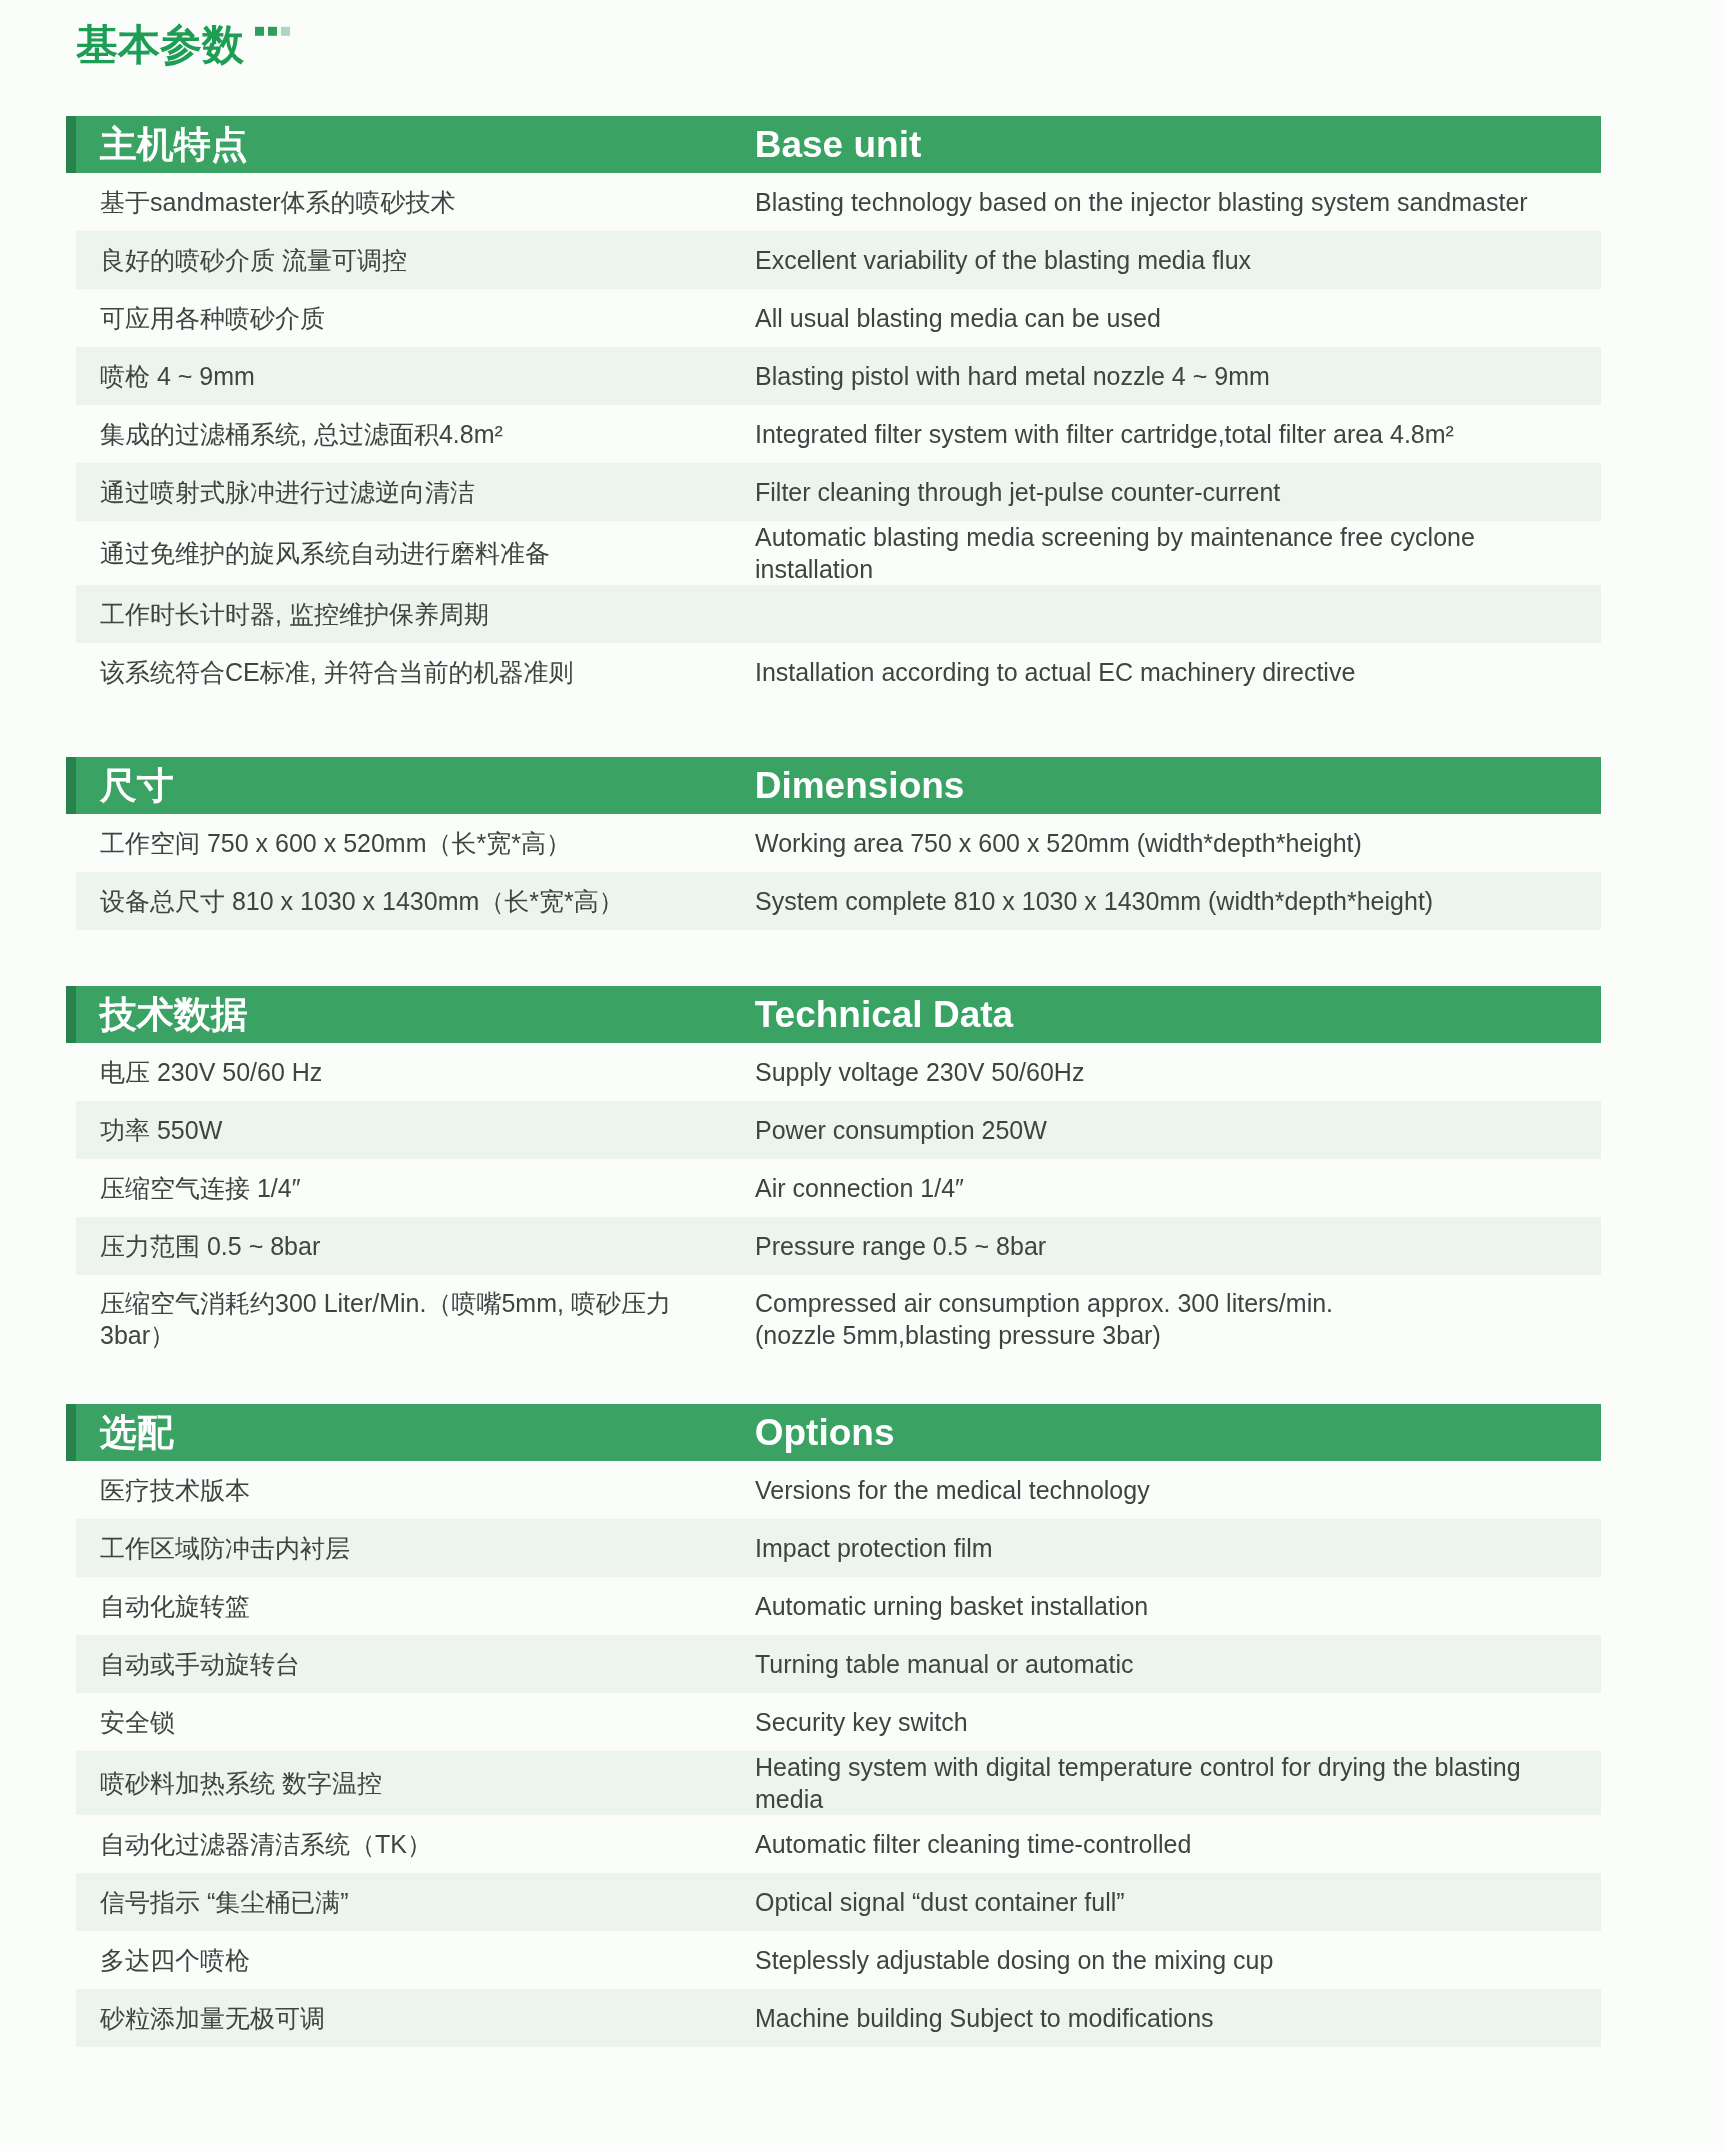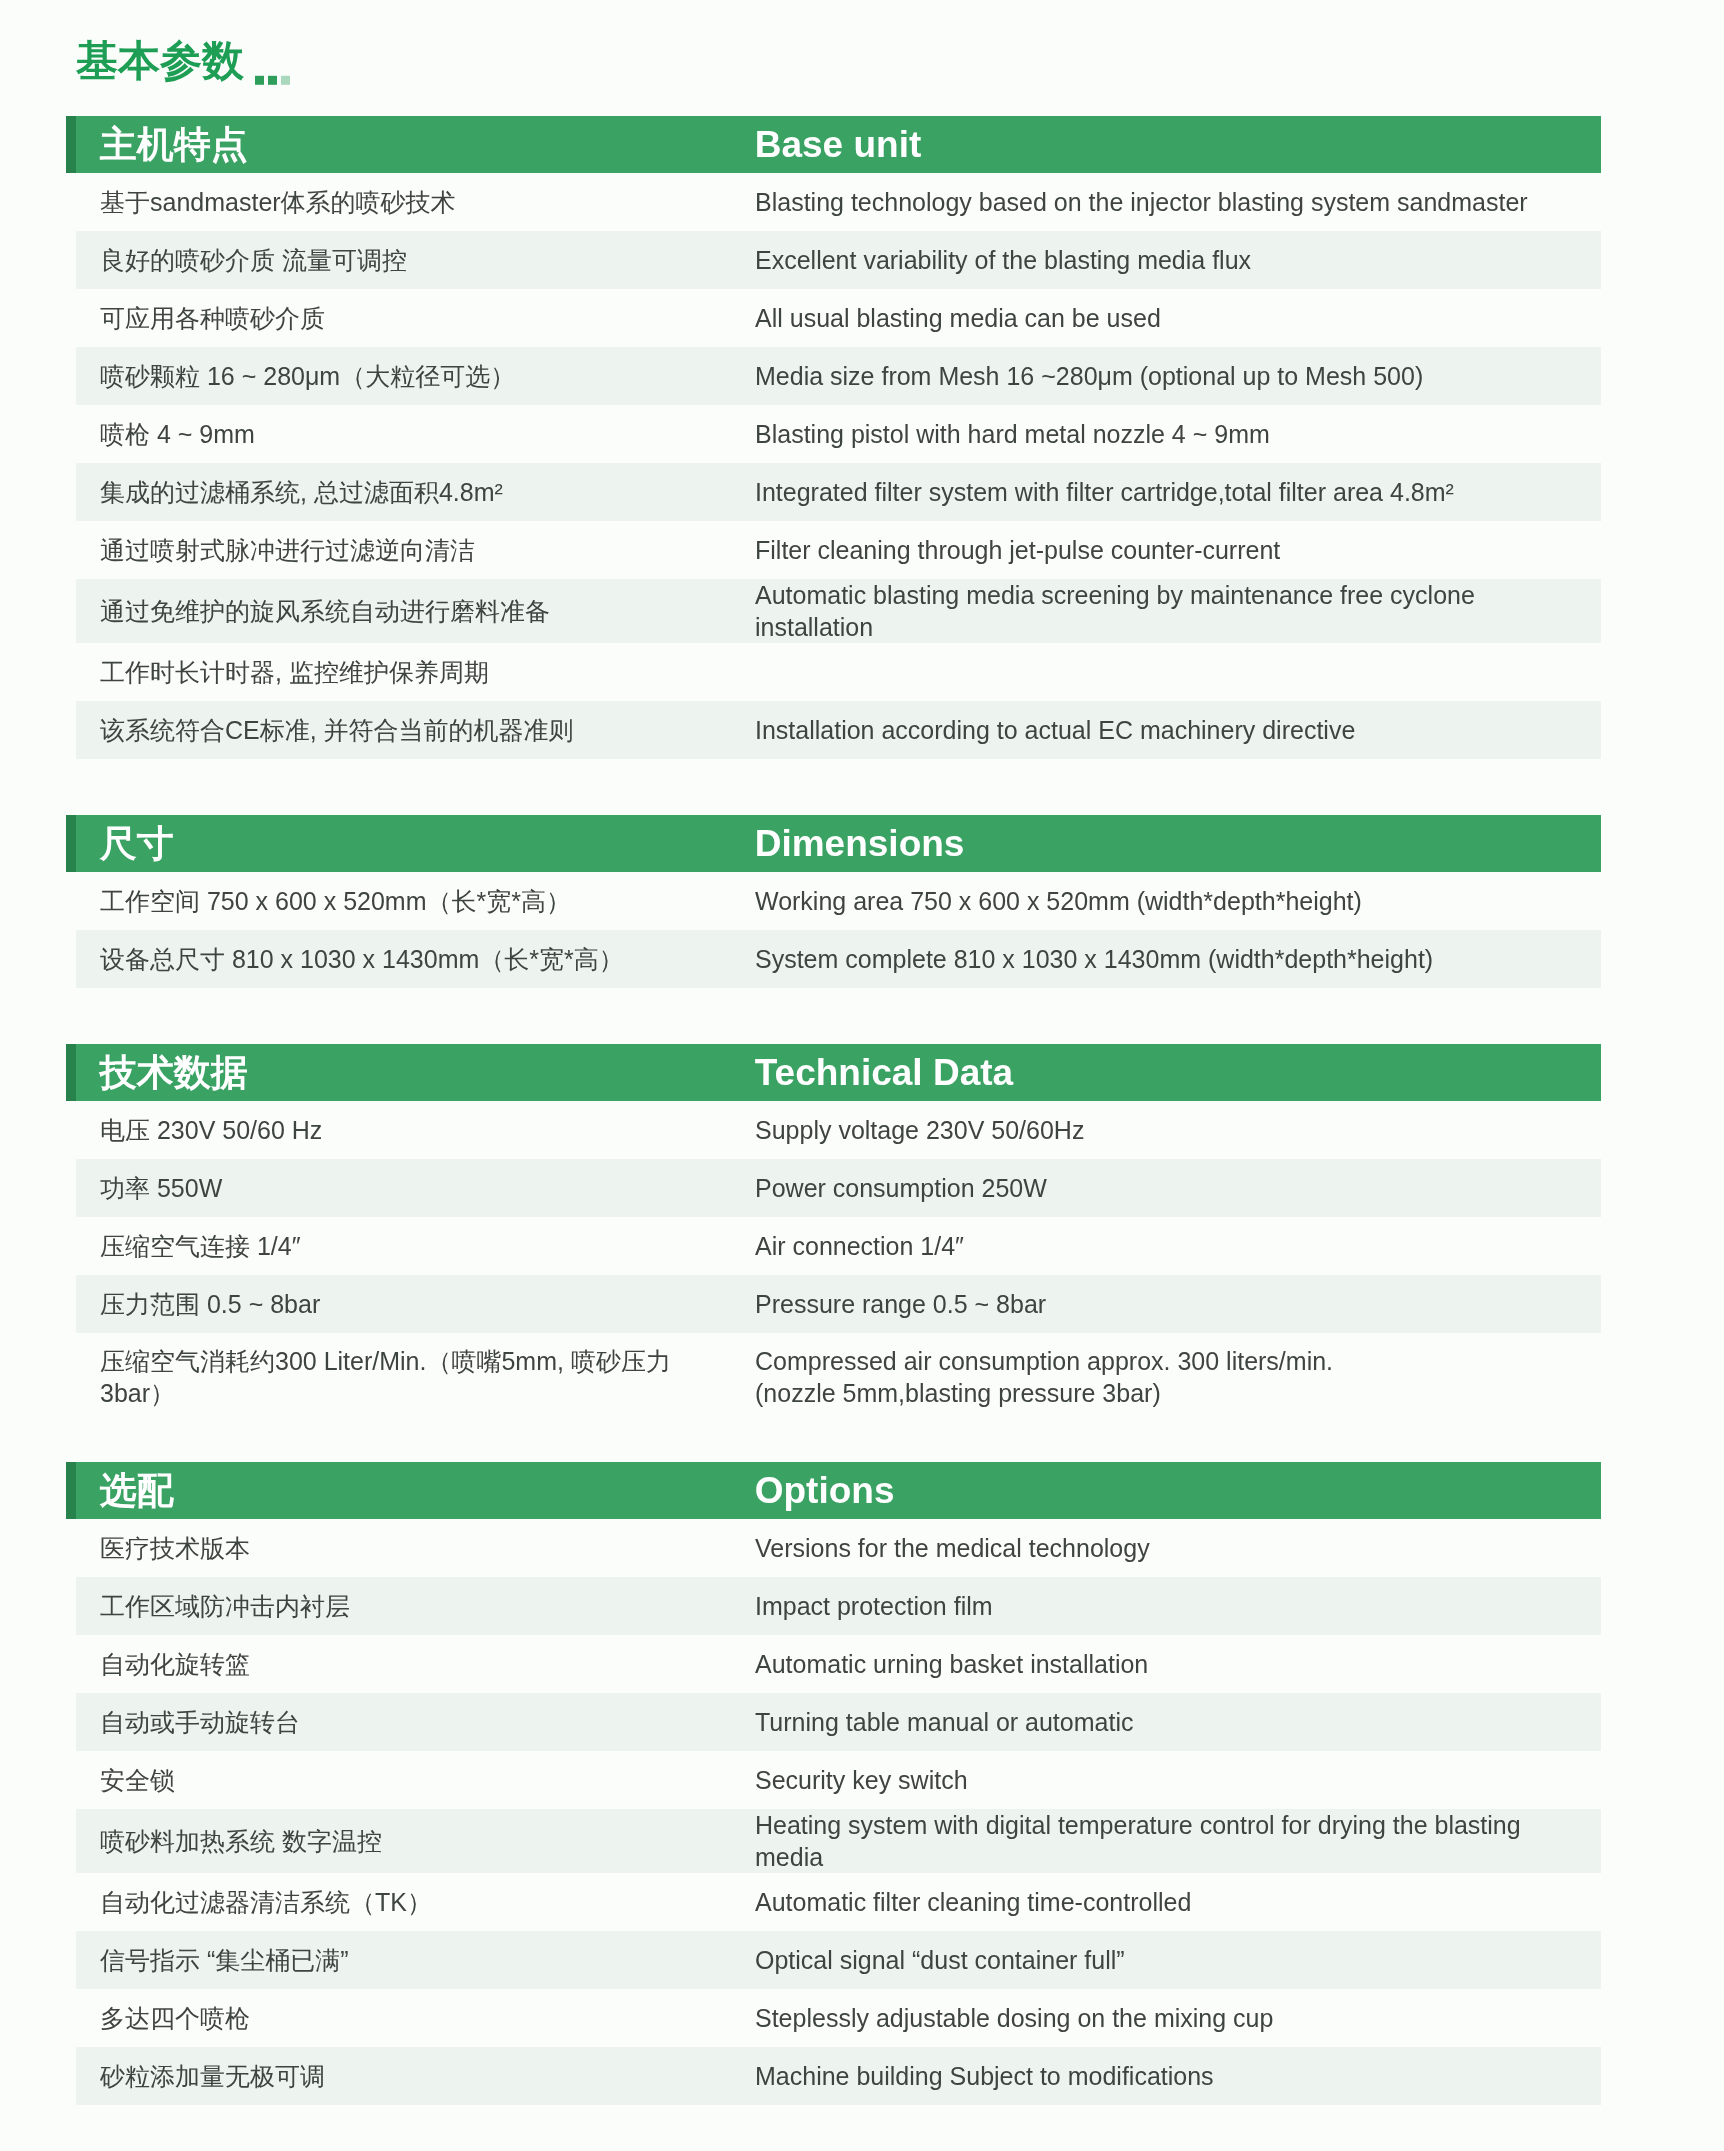--- a/index.html
+++ b/index.html
@@ -6,21 +6,21 @@
   body{
     width:1725px;height:2152px;
     background:#fbfdfb;
     font-family:"Liberation Sans","DejaVu Sans",sans-serif;
     color:#3e4440;
     overflow:hidden;
   }
   .wrap{padding:24px 0 0 76px;}
 
   
-  .title-row{display:flex;align-items:flex-end;height:58px;margin-bottom:34px;}
+  .title-row{display:flex;align-items:flex-start;height:58px;margin-bottom:34px;}
   .page-title{font-size:42px;font-weight:700;color:#1e9e55;line-height:1;}
   .squares{display:flex;gap:3.7px;margin-left:11.2px;transform:translateY(2.8px);}
   .sq{width:9.3px;height:9.3px;}
   .sq-1,.sq-2{background:#2f9e5a;}
   .sq-3{background:#a9d8bd;}
 
   
   .tables{width:1525px;}
   .section{margin-bottom:56px;}
   .section:nth-child(3){margin-bottom:41px;}
@@ -86,27 +86,20 @@
   </div>
 
   <div class="row">
     <div class="cell-zh">可应用各种喷砂介质</div>
     <div class="cell-en">
       <div class="en1">All usual blasting media can be used</div>
 
     </div>
   </div>
 
-  <div class="row">
-    <div class="cell-zh">喷砂颗粒 16 ~ 280μm（大粒径可选）</div>
-    <div class="cell-en">
-      <div class="en1">Media size from Mesh 16 ~280μm (optional up to Mesh 500)</div>
-
-    </div>
-  </div>
 
   <div class="row">
     <div class="cell-zh">喷枪 4 ~ 9mm</div>
     <div class="cell-en">
       <div class="en1">Blasting pistol with hard metal nozzle  4 ~ 9mm</div>
 
     </div>
   </div>
 
   <div class="row">

